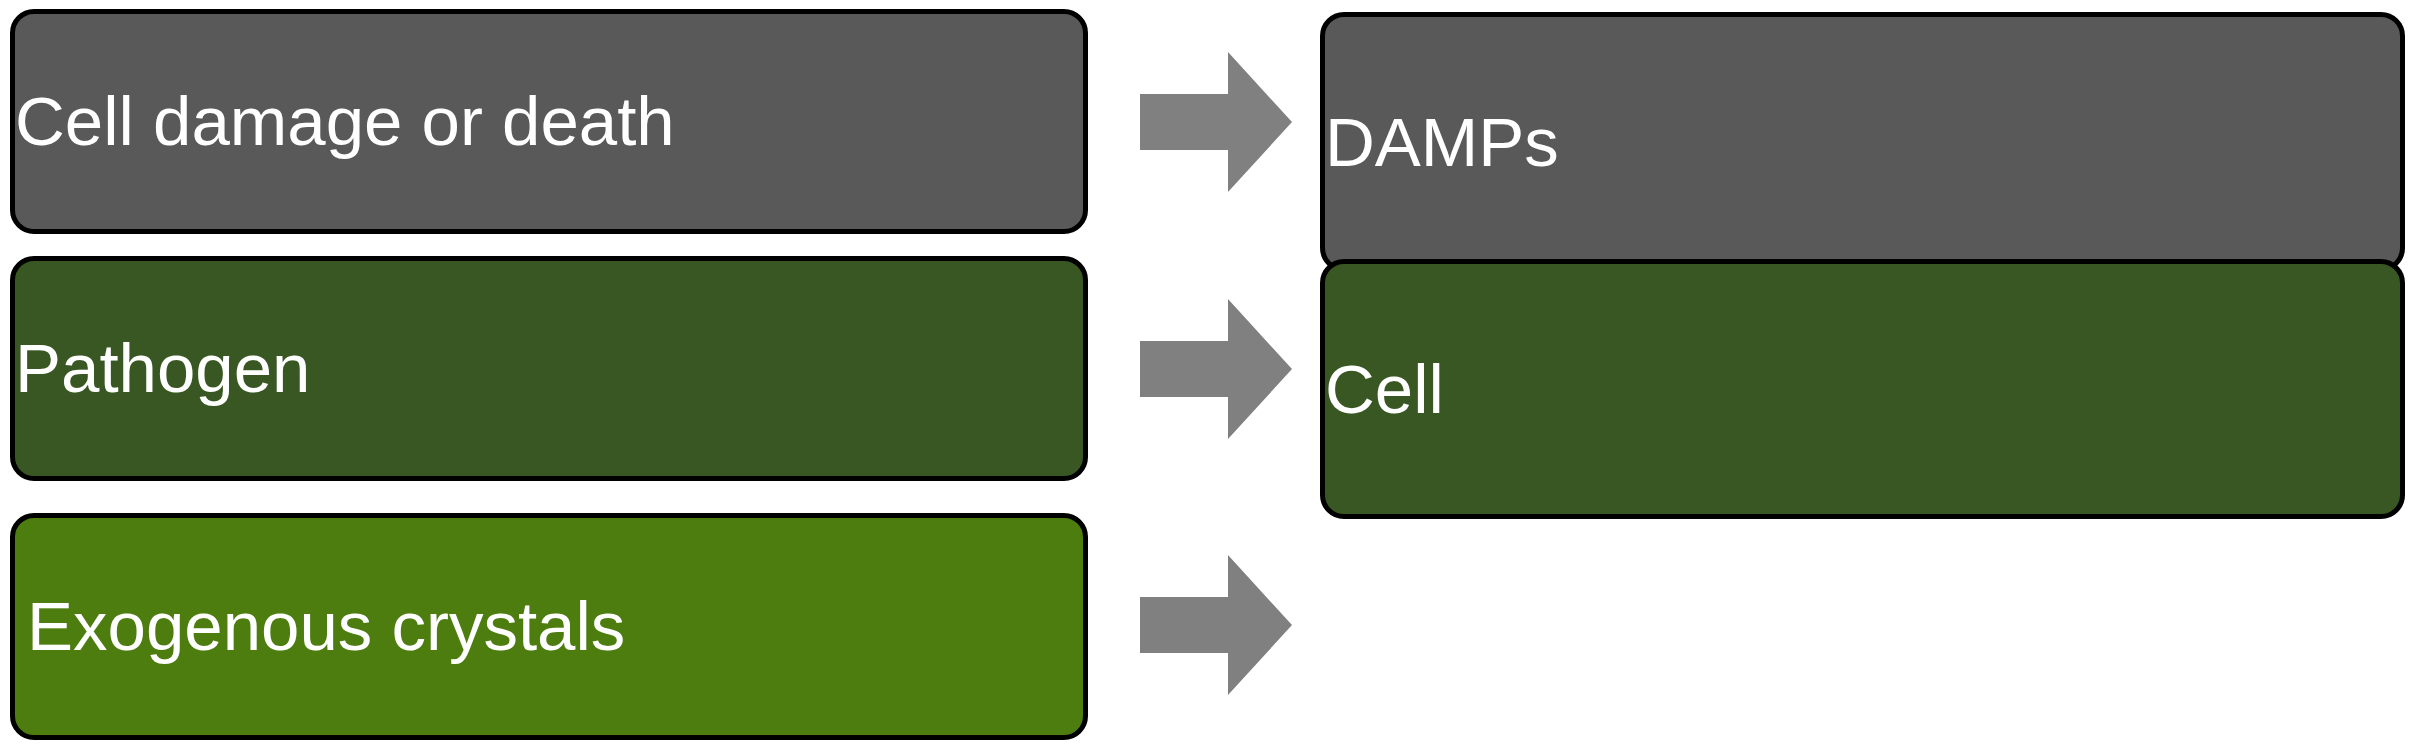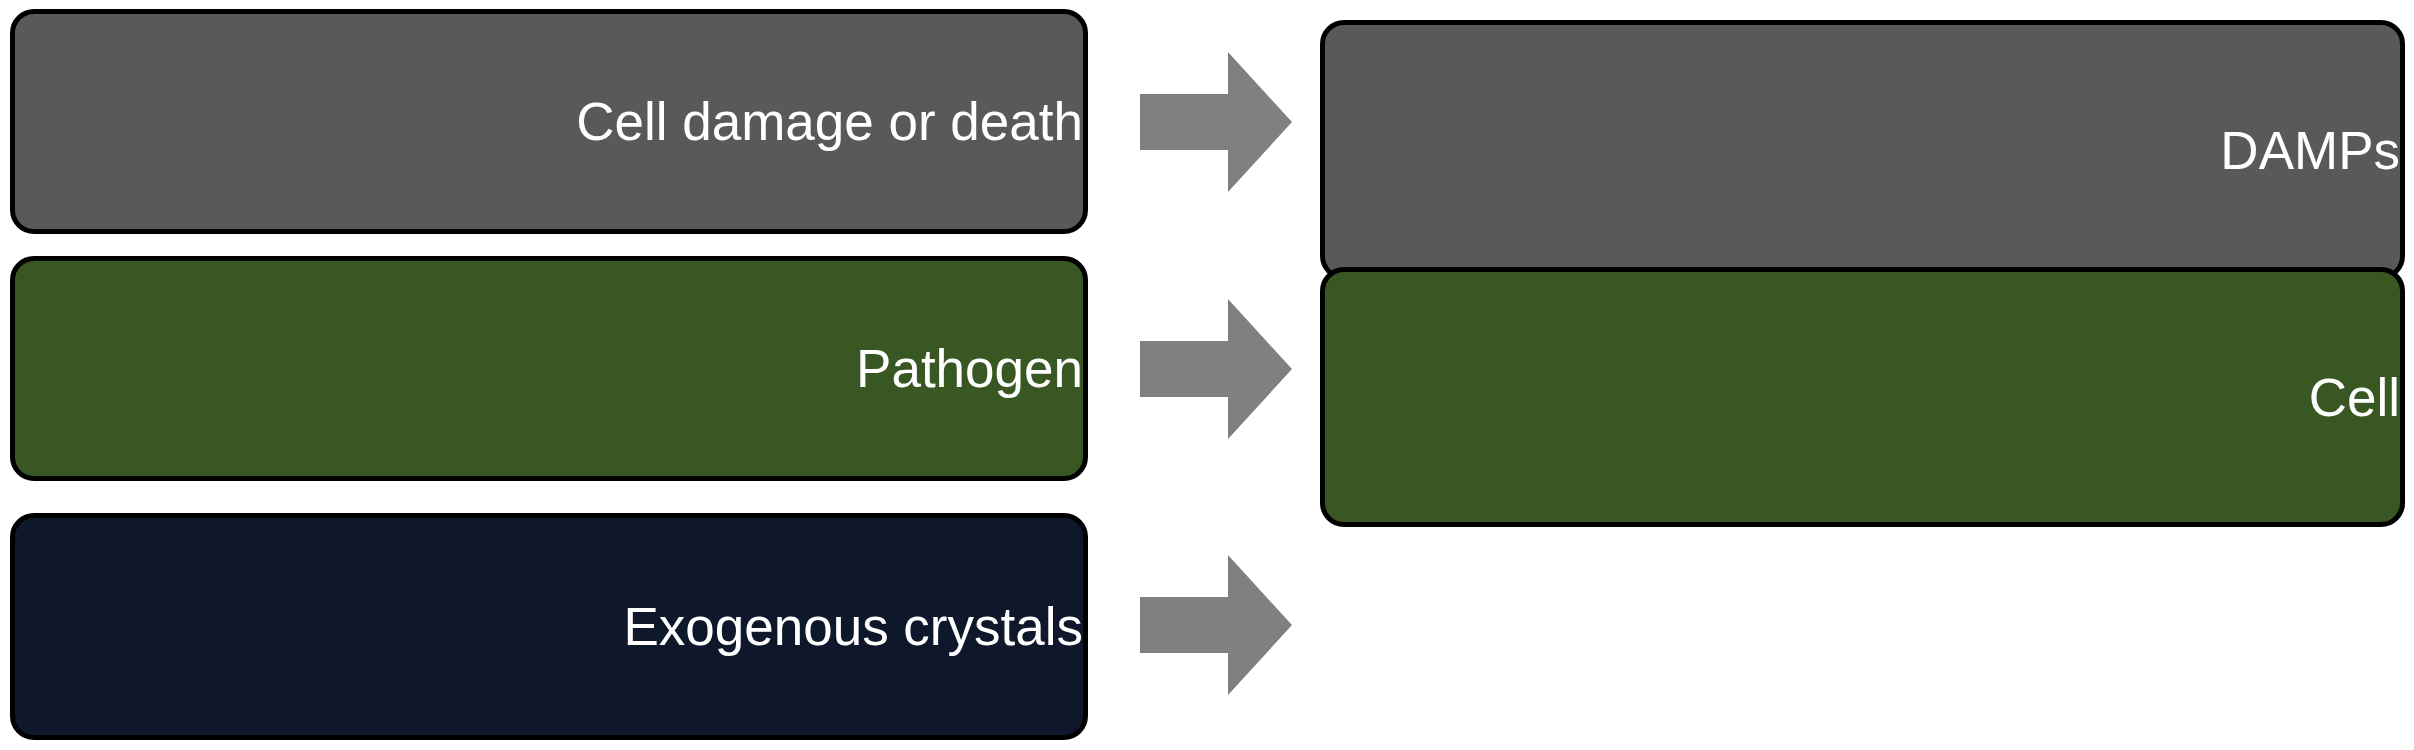--- a/index.html
+++ b/index.html
@@ -27,46 +27,46 @@
   #row-pamps { top: 247px; height: 245px; padding-left: 16px; }
   #row-lamps { top: 503px; height: 247px; }
 
   .node-box {
     position: absolute;
     box-sizing: border-box;
     border: 5px solid #000000;
     border-radius: 24px;
     display: flex;
     align-items: center;
-    justify-content: flex-end;
+    justify-content: flex-start;
     color: #ffffff;
-    font-size: 53px;
+    font-size: 69px;
     line-height: 1;
     letter-spacing: 0px;
     white-space: nowrap;
     -webkit-font-smoothing: antialiased;
   }
   .node-box.source {
     left: 10px;
     top: 9px;
     width: 1078px;
     height: 225px;
   }
   .node-box.target {
     left: 1320px;
-    top: 20px;
+    top: 12px;
     width: 1085px;
     height: 260px;
   }
   #row-lamps .node-box.source,
   #row-lamps .node-box.target { top: 10px; height: 227px; }
 
   .fill-gray  { background: #595959; }
   .fill-green { background: #385723; }
-  .fill-blue  { background: #0f172a; }
+  .fill-blue  { background: #4d7c0f; padding-left: 12px; }
 
   .arrow-connector {
     position: absolute;
     left: 1140px;
     top: 52px;
     width: 152px;
     height: 140px;
   }
   .arrow-connector svg { display: block; width: 100%; height: 100%; }
 </style>

